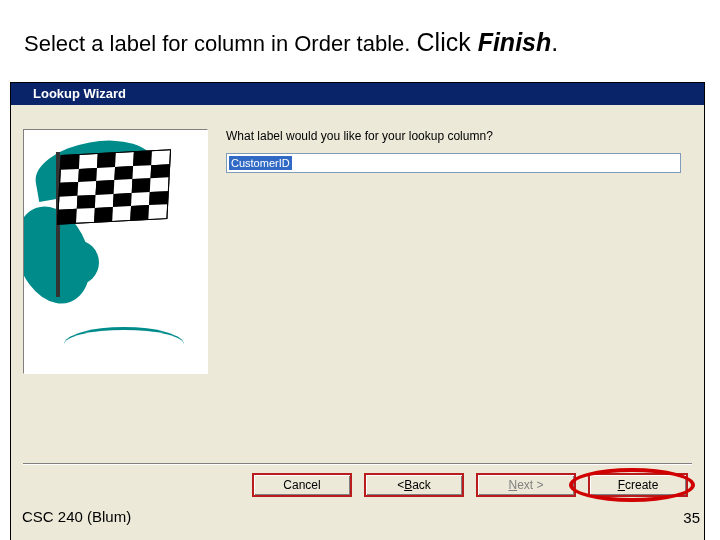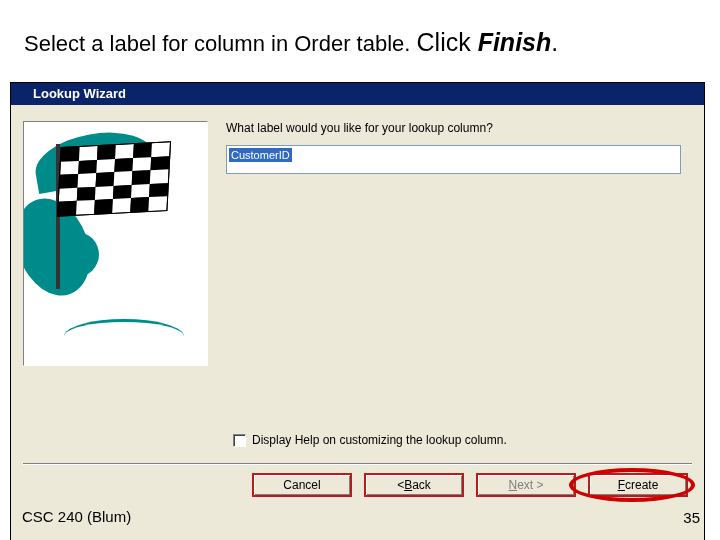--- a/index.html
+++ b/index.html
@@ -39,21 +39,21 @@
     background: #0a246a;
     color: #fff;
     font-size: 13px;
     font-weight: bold;
     height: 22px;
     line-height: 22px;
     padding-left: 22px;
   }
   .dlg-body {
     display: flex;
-    padding: 16px 12px 0 12px;
+    padding: 24px 12px 0 12px;
   }
   .img-panel {
     width: 185px;
     height: 245px;
     background: #fff;
     border: 1px solid #808080;
     border-right-color: #fff;
     border-bottom-color: #fff;
     margin-right: 18px;
     position: relative;
@@ -109,21 +109,21 @@
     border-radius: 80% 80% 0 0 / 100% 100% 0 0;
   }
   .right-panel {
     flex: 1;
     font-size: 12px;
     color: #000;
   }
   .prompt1 { margin-bottom: 10px; }
   .input-wrap {
     width: 455px;
-    height: 29px;
+    height: 20px;
     background: #fff;
     border: 1px solid #7f9db9;
     position: relative;
     margin-bottom: 12px;
   }
   .input-sel {
     position: absolute;
     left: 2px; top: 2px;
     height: 14px;
     padding: 0 2px;
@@ -273,24 +273,20 @@
       <div class="wave"></div>
     </div>
     <div class="right-panel">
       <div class="prompt1">What label would you like for your lookup column?</div>
       <div class="input-wrap">
         <span class="input-sel">CustomerID</span>
       </div>
     </div>
   </div>
 
-  <div class="help-row">
-    <span class="checkbox"></span>
-    <span>Display Help on customizing the lookup column.</span>
-  </div>
 
   <div class="sep"></div>
 
   <div class="button-row">
     <div class="btn">
       <span>Cancel</span>
     </div>
     <div class="btn">
       <span>&lt; </span>
         <span class="ul">B</span>

